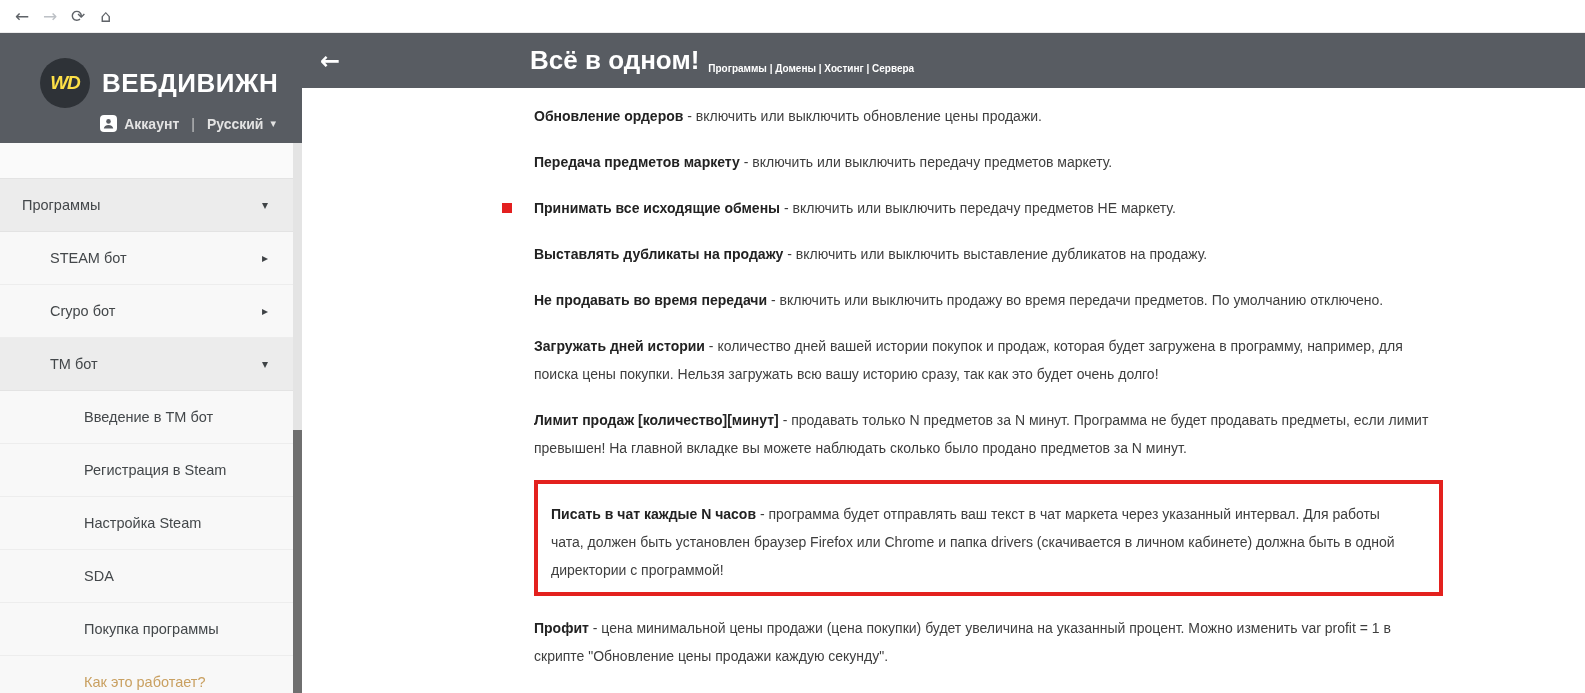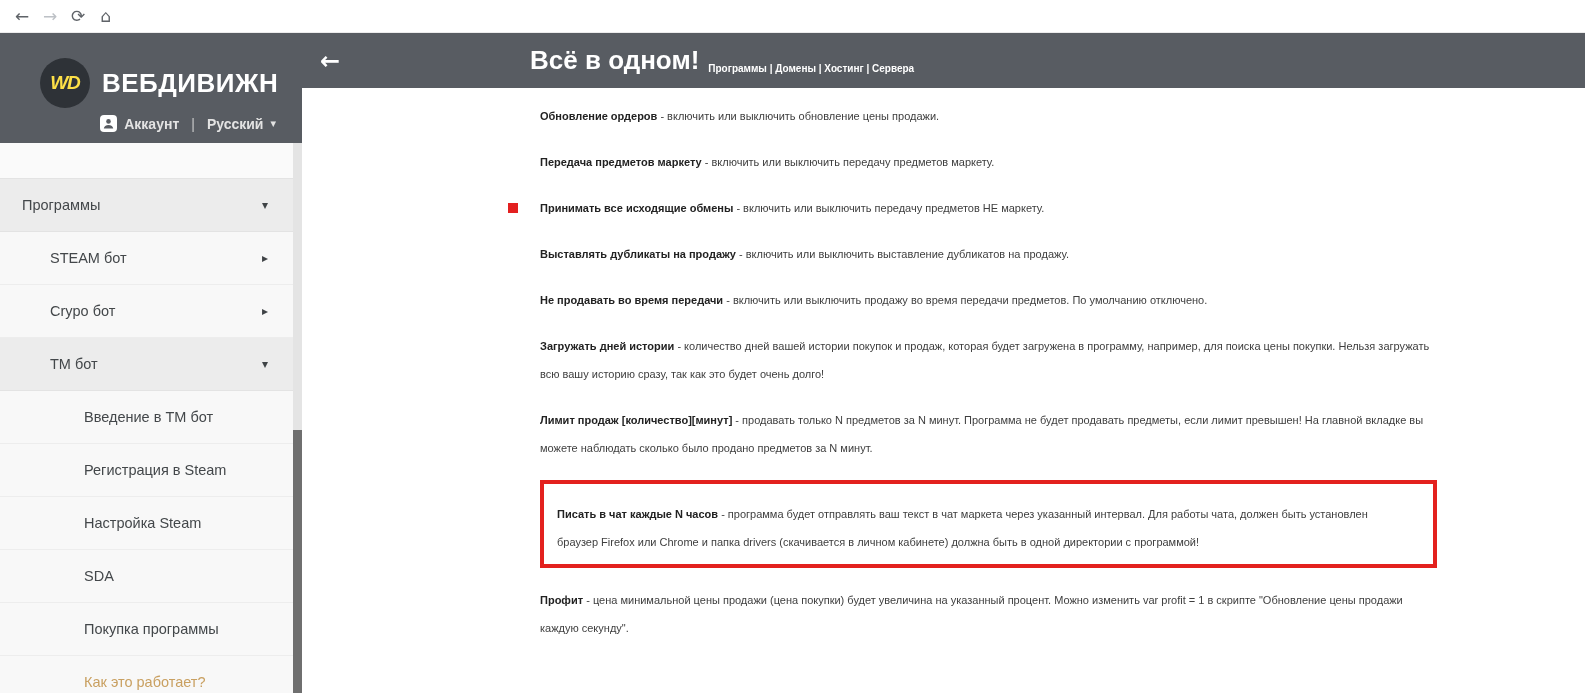--- a/index.html
+++ b/index.html
@@ -58,22 +58,22 @@
   
   .main { position: relative; flex: 1; background: #fff; }
   .main-header { position: relative; height: 55px; background: #585c62; display: flex; align-items: center; }
   .back-arrow { margin-left: 18px; color: #fff; font-family: "DejaVu Sans", sans-serif;
     font-size: 24px; font-weight: 700; line-height: 1; cursor: pointer; }
   .title-wrap { position: absolute; left: 228px; top: 13px; display: flex; align-items: flex-start; }
   .page-title { color: #fff; font-size: 26px; font-weight: 700; line-height: 1.1; }
   .page-subtitle { color: #fff; font-size: 10px; font-weight: 700; margin-left: 9px; margin-top: 17px; }
 
   .content { padding: 14px 130px 0 220px; }
-  .content p { position: relative; font-size: 11px; line-height: 28px; color: #3e3e3e;
-    margin: 0 18px 18px; }
+  .content p { position: relative; font-size: 14px; line-height: 28px; color: #3e3e3e;
+    margin: 0 12px 18px; }
   .content p b { color: #222; }
   .red-marker { position: absolute; left: -32px; top: 9px; width: 10px; height: 10px;
     background: #e32020; }
   .highlight { border: 4px solid #e3211e; margin: 2px -55px 8px -17px;
     padding: 16px 40px 8px 13px; }
 </style>
 </head>
 <body>
 
 <div class="toolbar">

